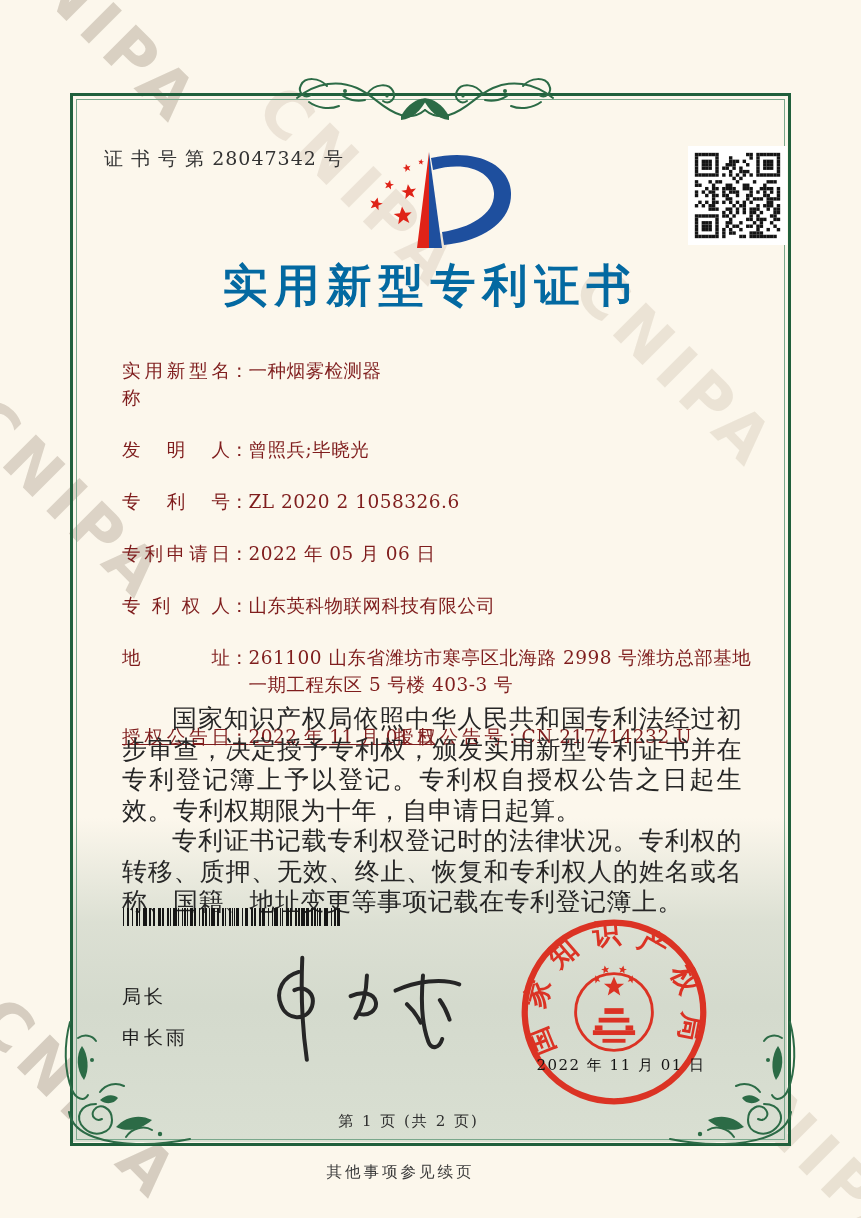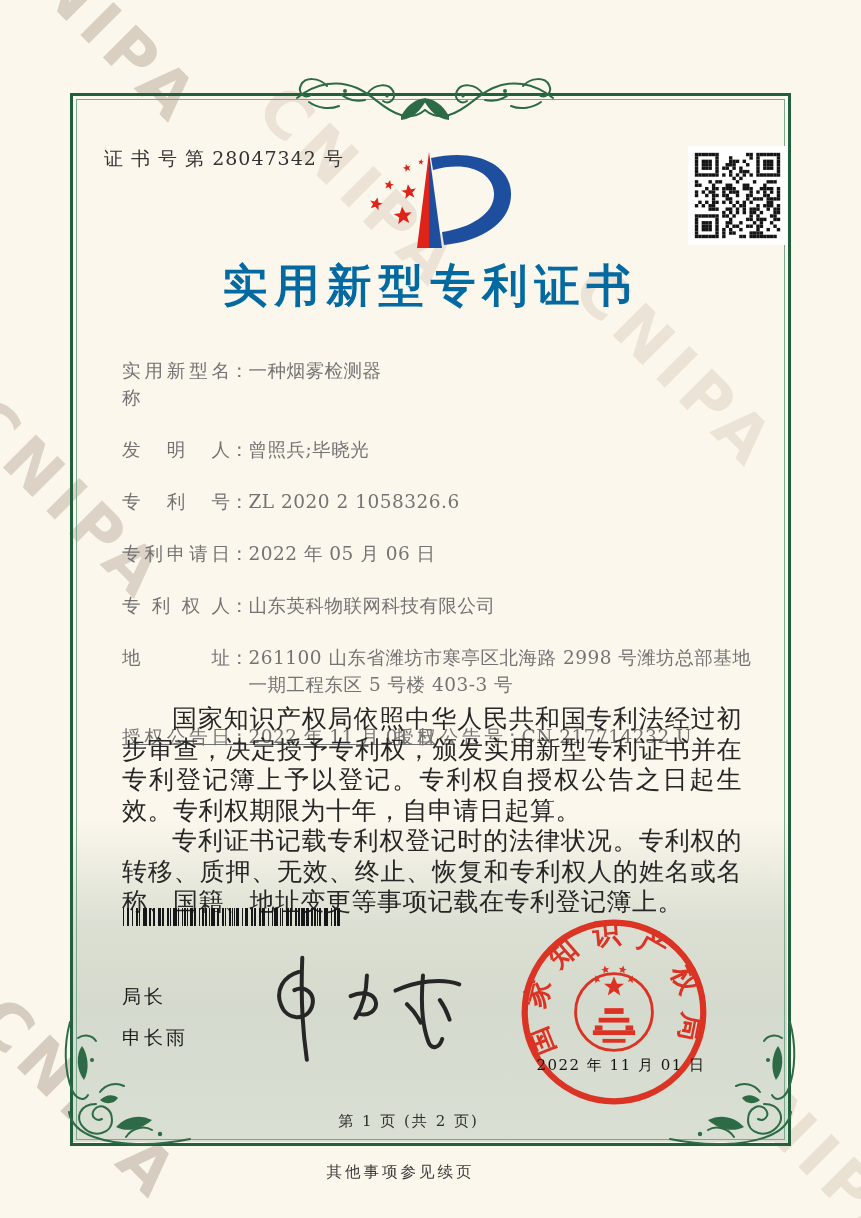--- a/index.html
+++ b/index.html
@@ -23,21 +23,21 @@
   .orn{position:absolute;z-index:4;}
 
   
   .cert-no{position:absolute;left:104px;top:146px;font-size:19px;letter-spacing:1px;color:#333;z-index:5;}
   .logo{position:absolute;left:363px;top:148px;z-index:5;}
   .qr{position:absolute;left:688px;top:146px;z-index:5;background:#fff;}
   .title{position:absolute;left:0;right:0;top:256px;text-align:center;font-size:45px;
          font-weight:bold;letter-spacing:7px;color:#0369a1;z-index:5;}
 
   
-  .fields{position:absolute;left:122px;top:357px;width:640px;z-index:5;color:#737373;}
+  .fields{position:absolute;left:122px;top:357px;width:640px;z-index:5;color:#7f1d1d;}
   .frow{display:flex;align-items:flex-start;font-size:18.5px;line-height:27px;margin-bottom:25px;}
   .frow.addr{margin-bottom:25px;}
   .flabel{display:inline-block;width:108px;text-align:justify;text-align-last:justify;flex:none;}
   .fcolon{flex:none;}
   .fvalue{white-space:pre-line;letter-spacing:0.5px;}
   .grant-row{position:relative;font-size:18.5px;line-height:27px;height:27px;}
   .grant-g{position:absolute;top:0;display:flex;}
   .grant-g.g1{left:0;text-decoration:underline;}
   .grant-g.g2{left:273px;}
 

